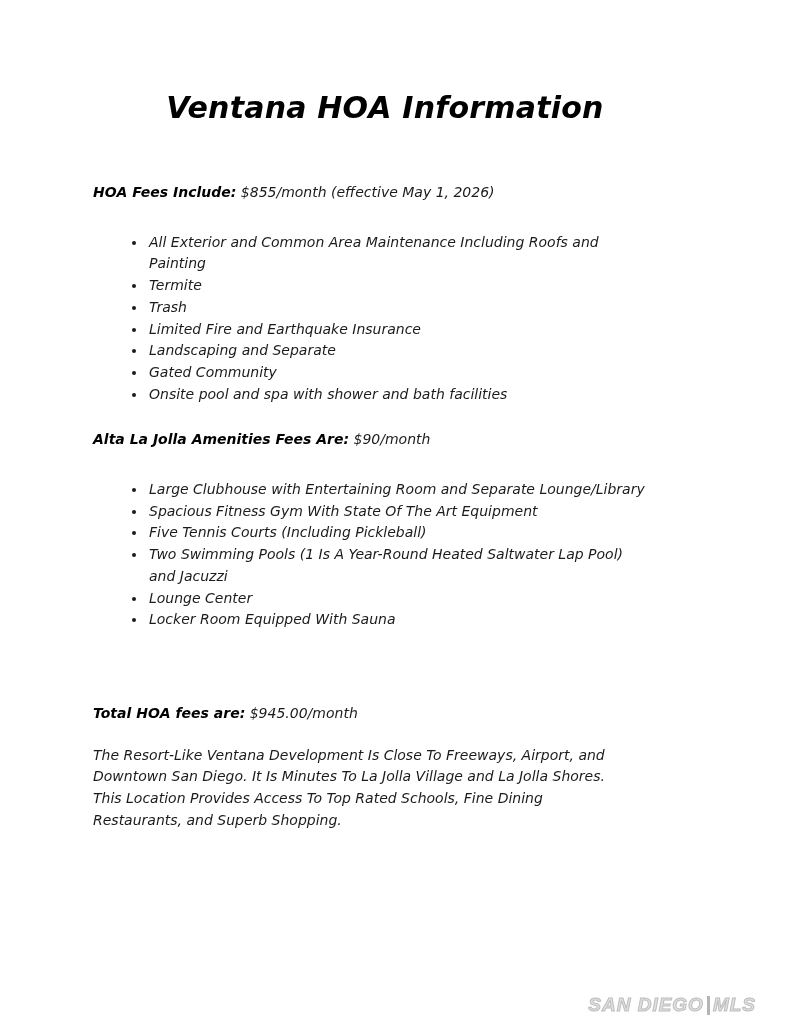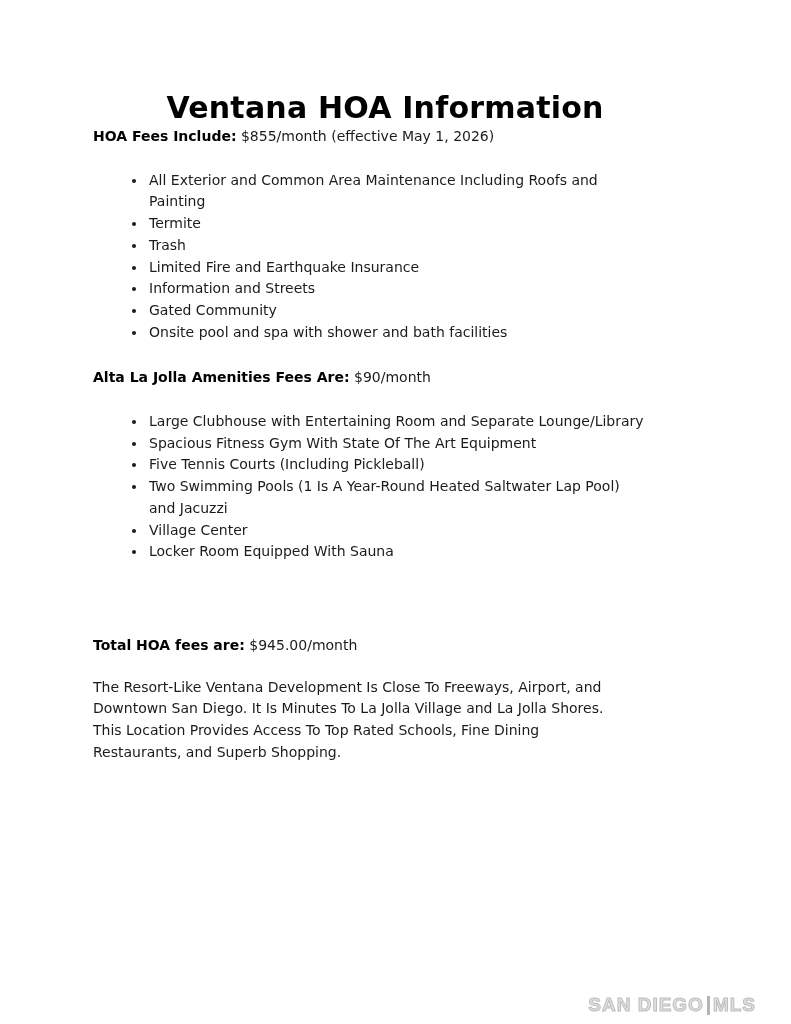--- a/index.html
+++ b/index.html
@@ -8,39 +8,40 @@
     width: 770px;
     height: 1024px;
     background: #ffffff;
     box-sizing: border-box;
     padding: 0 40px 0 93px;
     font-family: "DejaVu Sans", "Liberation Sans", sans-serif;
     font-size: 14px;
     line-height: 21.7px;
     color: #1b1b1b;
     overflow: hidden;
+    font-style: italic;
   }
   h1.doc-title {
     margin: 0 -40px 0 -93px;
     padding-top: 90px;
     font-size: 30px;
     line-height: 36px;
     font-weight: bold;
     text-align: center;
     color: #000000;
     letter-spacing: 0.2px;
   }
   p { margin: 0; }
   .sec-heading { font-size: 14px; }
   .sec-heading strong { font-weight: bold; color: #000000; }
-  .sec1 { }
+  .sec1 { margin-top: 56px; }
   .sec2 { margin-top: 24px; }
   .total-line { margin-top: 72px; }
   ul.bullets {
-    margin: 22px 0 0 0;
+    margin: 28px 0 0 0;
     padding: 0 0 0 54px;
     list-style: disc outside;
   }
   ul.bullets li {
     white-space: pre-line;
     padding-left: 2px;
   }
   .description {
     margin-top: 20px;
     white-space: pre-line;
@@ -76,34 +77,34 @@
   <h1 class="doc-title">Ventana HOA Information</h1>
 
   <p class="sec-heading sec1"><strong>HOA Fees Include:</strong> <span>$855/month (effective May 1, 2026)</span></p>
 
   <ul class="bullets">
     <li>All Exterior and Common Area Maintenance Including Roofs and
 Painting</li>
     <li>Termite</li>
     <li>Trash</li>
     <li>Limited Fire and Earthquake Insurance</li>
-    <li>Information and Streets</li>
+    <li>Landscaping and Separate</li>
     <li>Gated Community</li>
     <li>Onsite pool and spa with shower and bath facilities</li>
   </ul>
 
   <p class="sec-heading sec2"><strong>Alta La Jolla Amenities Fees Are:</strong> <span>$90/month</span></p>
 
   <ul class="bullets">
     <li>Large Clubhouse with Entertaining Room and Separate Lounge/Library</li>
     <li>Spacious Fitness Gym With State Of The Art Equipment</li>
     <li>Five Tennis Courts (Including Pickleball)</li>
     <li>Two Swimming Pools (1 Is A Year-Round Heated Saltwater Lap Pool)
 and Jacuzzi</li>
-    <li>Village Center</li>
+    <li>Lounge Center</li>
     <li>Locker Room Equipped With Sauna</li>
   </ul>
 
   <p class="sec-heading total-line"><strong>Total HOA fees are:</strong> <span>$945.00/month</span></p>
 
   <p class="description">The Resort-Like Ventana Development Is Close To Freeways, Airport, and
 Downtown San Diego. It Is Minutes To La Jolla Village and La Jolla Shores.
 This Location Provides Access To Top Rated Schools, Fine Dining
 Restaurants, and Superb Shopping.</p>
 

